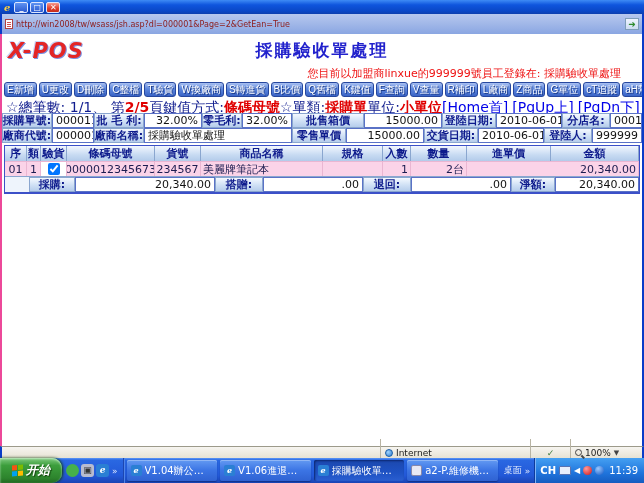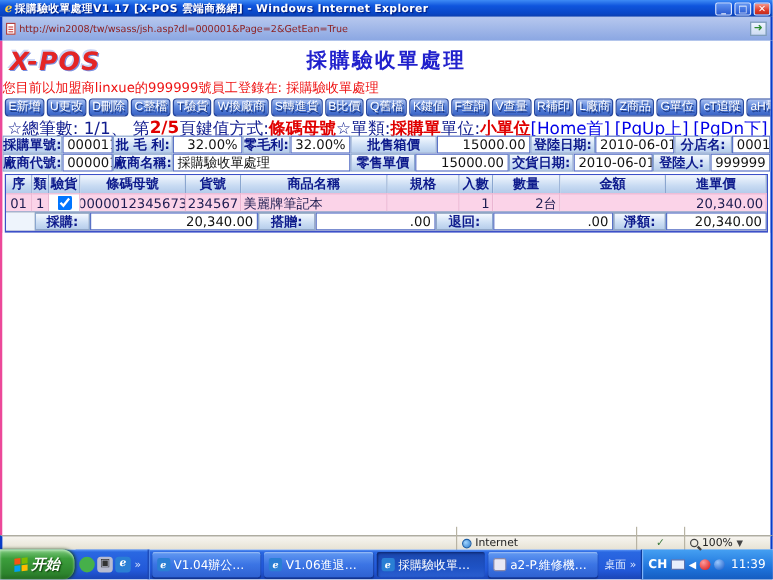--- a/index.html
+++ b/index.html
@@ -27,21 +27,21 @@
     font-size:9px;line-height:10px;text-align:center;font-weight:bold}
 
   
   .frame{flex:1;display:flex;flex-direction:column;border-left:2px solid #ec4899;border-right:2px solid #0a3cc8;background:#fff;overflow:hidden}
 
   .hdr{position:relative;height:33px;display:flex;align-items:center;padding:0 6px;flex:0 0 auto}
   .xpos{font-size:21px;font-weight:bold;font-style:italic;color:#e42525;letter-spacing:1px;
     text-shadow:1px 1px 0 #7a8fe0,-1px -1px 0 #c9d4f5}
   .page-title{position:absolute;left:50%;transform:translateX(-50%);color:#2121cc;font-weight:bold;font-size:17px;
     font-family:"DejaVu Serif","Liberation Serif",serif;letter-spacing:2px}
-  .notice{height:14px;padding-right:0;color:#ee1212;font-size:11px;line-height:13px;white-space:nowrap;flex:0 0 auto}
+  .notice{height:14px;text-align:right;padding-right:21px;color:#ee1212;font-size:11px;line-height:13px;white-space:nowrap;flex:0 0 auto}
 
   
   .toolbar{display:flex;gap:2px;padding:1px 2px 2px 2px;flex:0 0 auto}
   .tb-btn{flex:1 1 auto;background:linear-gradient(180deg,#a9c0f1 0%,#5d87dd 45%,#3a64c6 100%);
     border:1px solid #26479e;border-radius:3px;color:#fff;font-size:10px;line-height:13px;height:15px;
     white-space:nowrap;padding:0 2px;text-align:center;text-shadow:1px 1px 0 #1c3a86;cursor:pointer}
 
   
   .infobar{display:flex;align-items:flex-start;height:14px;padding:0 4px;color:#101c8e;font-size:14px;white-space:nowrap;flex:0 0 auto}
   .infobar .red{color:#e00000;font-weight:bold}
@@ -124,21 +124,20 @@
   .dot-b{background:radial-gradient(circle at 35% 30%,#9ac8ff,#1256c4)}
   .clock{font-size:10px;margin-left:2px}
 </style>
 </head>
 <body>
 
 <div class="window">
 
   <div class="titlebar">
     <span class="ie-logo">e</span>
-    <span class="title-text">採購驗收單處理V1.17 [X-POS 雲端商務網] - Windows Internet Explorer</span>
     <span class="ctl ctl-min">_</span>
     <span class="ctl ctl-max">□</span>
     <span class="ctl ctl-close">✕</span>
   </div>
 
   <div class="addrbar">
     <span class="page-ico"></span>
     <span class="url-text">http://win2008/tw/wsass/jsh.asp?dl=000001&amp;Page=2&amp;GetEan=True</span>
     <span class="go-btn">➜</span>
   </div>
@@ -225,22 +224,22 @@
       <div class="trow">
         <span class="th c-seq">序</span>
         <span class="th c-type">類</span>
         <span class="th c-chk">驗貨</span>
         <span class="th c-bar">條碼母號</span>
         <span class="th c-no">貨號</span>
         <span class="th c-name">商品名稱</span>
         <span class="th c-spec">規格</span>
         <span class="th c-pack">入數</span>
         <span class="th c-qty">數量</span>
+        <span class="th c-price">進單價</span>
         <span class="th c-amt">金額</span>
-        <span class="th c-price">進單價</span>
       </div>
       <div class="trow">
         <span class="td ctr c-seq">01</span>
         <span class="td ctr c-type">1</span>
         <span class="td ctr c-chk" style="background:#fff">
           <input type="checkbox" class="chkbox" checked="" style="">
         </span>
         <span class="td ctr c-bar">0000012345673</span>
         <span class="td ctr c-no">234567</span>
         <span class="td c-name">美麗牌筆記本</span>

